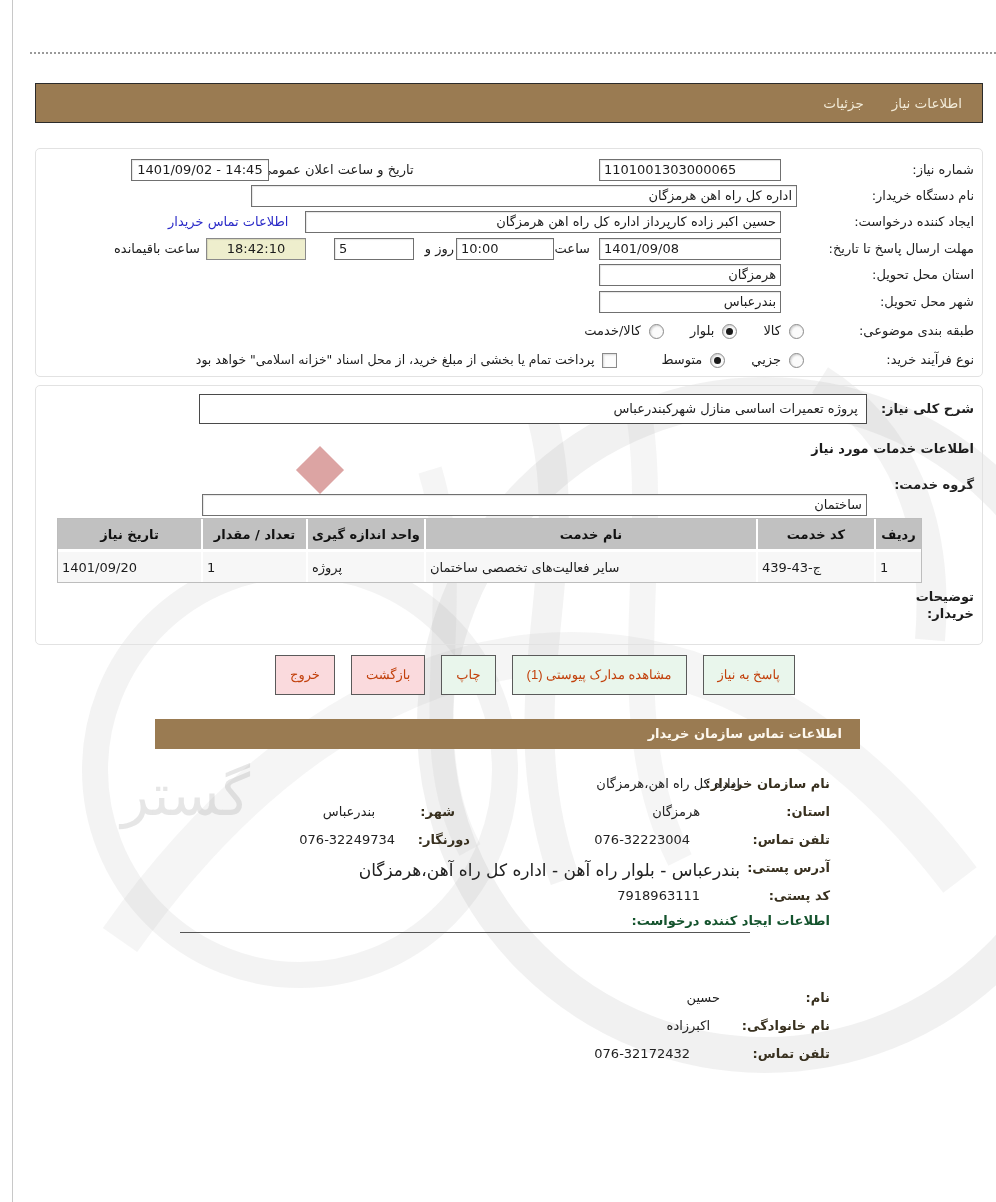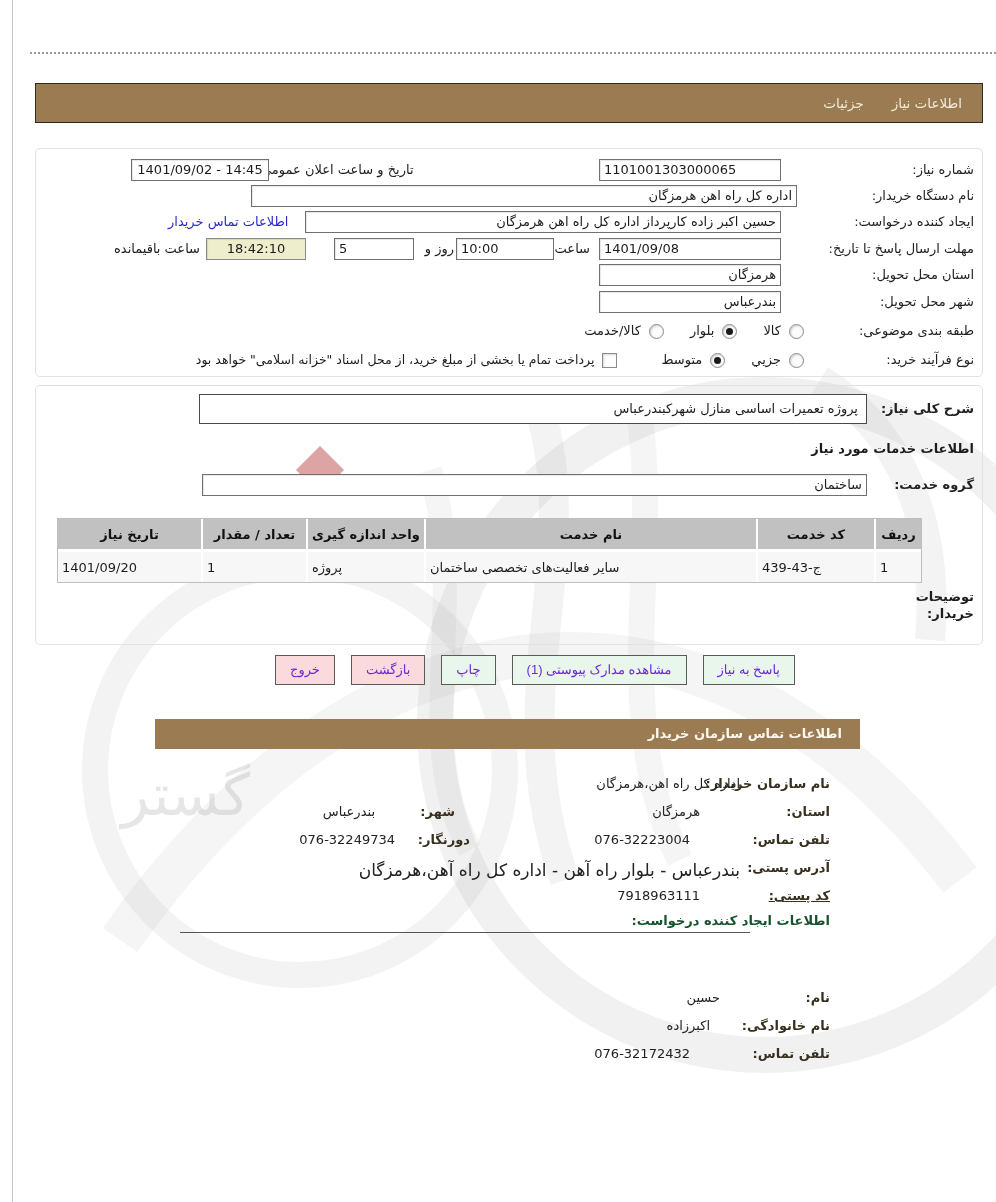--- a/index.html
+++ b/index.html
@@ -74,22 +74,22 @@
     border-left:2px solid #ffffff;border-bottom:3px solid #ffffff;text-align:center;
   }
   table.need th:last-child{border-left:none;}
   table.need td{
     background:#f7f7f7;height:30px;padding:0 4px;text-align:left;border-left:2px solid #ffffff;
   }
   table.need td:last-child{border-left:none;}
   
   .btnrow{position:absolute;top:655px;right:201px;display:flex;gap:16px;direction:rtl;z-index:2;}
   .btn{
-    height:30px;line-height:22px;padding:0 14px;border:1px solid #5a5a5a;
-    font-size:13px;color:#6d28d9;cursor:pointer;white-space:nowrap;
+    height:40px;line-height:22px;padding:0 14px;border:1px solid #5a5a5a;
+    font-size:13px;color:#c2410c;cursor:pointer;white-space:nowrap;
   }
   .btn.green{background:#e9f6ec;}
   .btn.pink{background:#fadadd;}
   
   .flabel{position:absolute;font-weight:bold;color:#38301f;white-space:nowrap;z-index:2;padding-left:34px;}
   .fvalue{position:absolute;color:#222;white-space:nowrap;z-index:2;}
   .divider{position:absolute;left:180px;top:932px;width:570px;height:0;border-top:1px solid #555;z-index:2;}
 </style>
 </head>
 <body>
@@ -188,21 +188,21 @@
 </div>
 
 <div class="panel" id="panel2">
   <div class="prow" style="top:8px;left:0;right:0;height:30px;line-height:30px;">
     <span class="plabel bold" style="width:105px;">شرح کلی نیاز:</span>
     <span class="bigbox" style="right:115px;width:668px;height:30px;line-height:28px;">پروژه تعمیرات اساسی منازل شهرکبندرعباس</span>
   </div>
   <div class="prow bold" style="top:52px;right:8px;">اطلاعات خدمات مورد نیاز</div>
   <div class="prow" style="top:88px;left:0;right:0;">
     <span class="plabel bold" style="width:105px;">گروه خدمت:</span>
-    <span class="ibox" style="right:115px;width:655px;">ساختمان</span>
+    <span class="ibox" style="right:115px;width:655px;margin-top:20px;">ساختمان</span>
   </div>
 
   <table class="need">
     <colgroup>
       <col style="width:47px">
         <col style="width:118px">
         <col style="width:332px">
       <col style="width:118px">
         <col style="width:105px">
         <col style="width:143px">
@@ -254,21 +254,21 @@
 <span class="fvalue" style="top:804px;right:621px;">بندرعباس</span>
 
 <span class="flabel" style="top:832px;right:166px;">تلفن تماس:</span>
 <span class="fvalue num" style="top:832px;right:306px;">076-32223004</span>
 <span class="flabel" style="top:832px;right:526px;">دورنگار:</span>
 <span class="fvalue num" style="top:832px;right:601px;">076-32249734</span>
 
 <span class="flabel" style="top:860px;right:166px;">آدرس پستی:</span>
 <span class="fvalue" style="top:860px;right:256px;font-size:17px;">بندرعباس - بلوار راه آهن - اداره کل راه آهن،هرمزگان</span>
 
-<span class="flabel" style="top:888px;right:166px;text-decoration:underline;">کد پستی:</span>
+<span class="flabel" style="top:888px;right:166px;">کد پستی:</span>
 <span class="fvalue num" style="top:888px;right:296px;">7918963111</span>
 
 <div class="divider"></div>
 
 <span class="flabel" style="top:913px;right:166px;color:#14532d;">اطلاعات ایجاد کننده درخواست:</span>
 
 <span class="flabel" style="top:990px;right:166px;">نام:</span>
 <span class="fvalue" style="top:990px;right:276px;">حسین</span>
 
 <span class="flabel" style="top:1018px;right:166px;">نام خانوادگی:</span>

